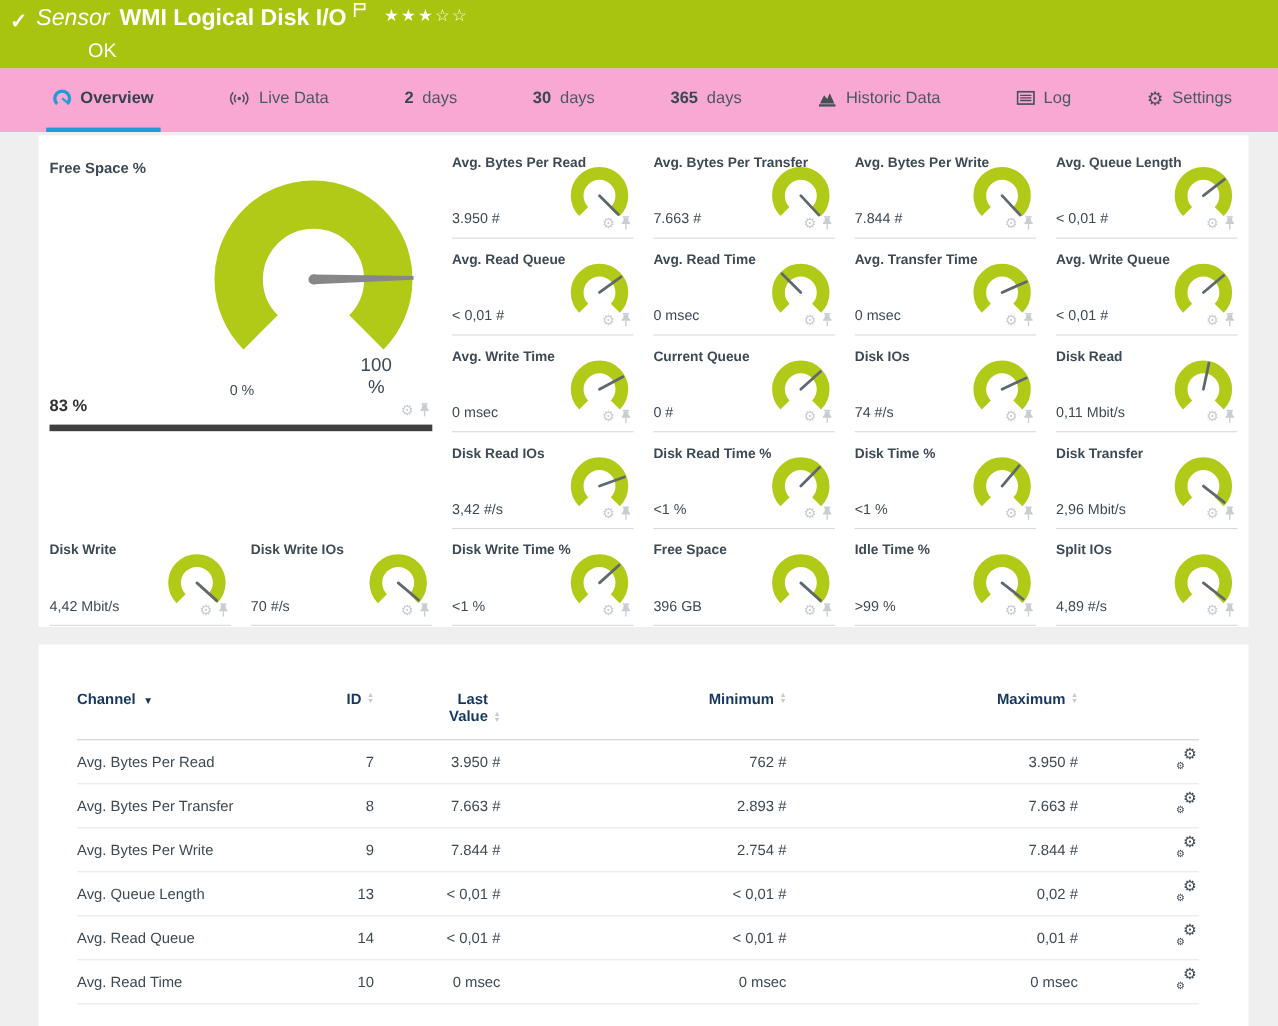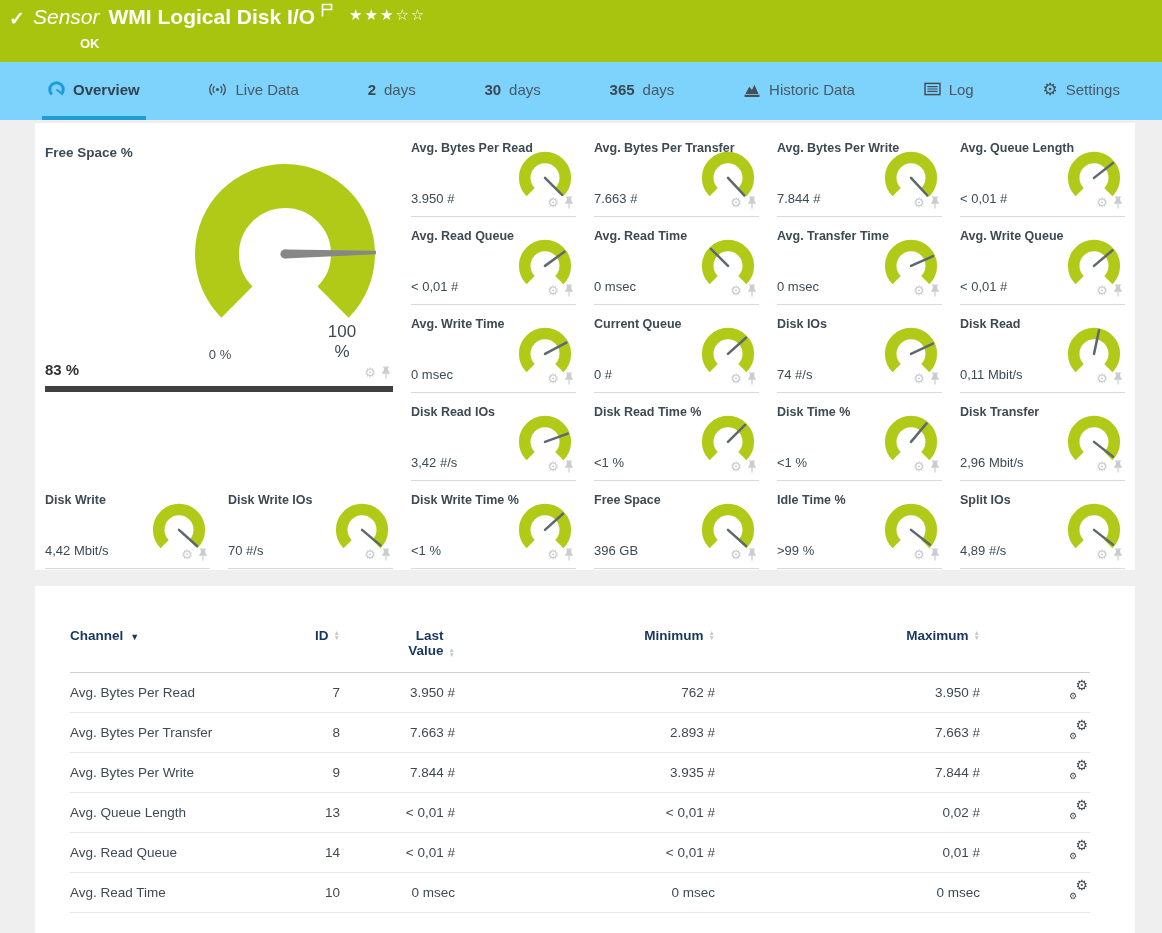--- a/index.html
+++ b/index.html
@@ -19,23 +19,23 @@
     -webkit-font-smoothing:antialiased;
   }
   
   .topbar{height:62px;background:var(--green);color:#fff;position:relative;}
   .check{position:absolute;left:9px;top:7px;font-size:19px;font-weight:bold;}
   .sensor-line{position:absolute;left:33px;top:5px;display:flex;align-items:baseline;}
   .sensor-kind{font-style:italic;font-weight:400;font-size:21px;margin-right:9px;}
   .sensor-title{font-weight:700;font-size:21px;}
   .flag{margin-left:6px;position:relative;top:-7px;}
   .stars{margin-left:16px;font-size:15px;letter-spacing:2px;position:relative;top:-4px;cursor:pointer;}
-  .status-ok{position:absolute;left:80px;top:36px;font-weight:700;font-size:13px;}
+  .status-ok{position:absolute;left:80px;top:36px;font-weight:400;font-size:18px;}
   
-  .tabbar{height:58px;background:#7dd3fc;display:flex;align-items:stretch;justify-content:space-between;padding:0 36px 0 42px;}
+  .tabbar{height:58px;background:#f9a8d4;display:flex;align-items:stretch;justify-content:space-between;padding:0 36px 0 42px;}
   .tab{display:flex;align-items:center;gap:8px;font-size:15px;color:#4a5864;cursor:pointer;border-bottom:4px solid transparent;padding:0 6px;}
   .tab.active{border-bottom-color:var(--blue);color:#33424e;font-weight:700;}
   .tab .num{font-weight:700;color:#3a4750;}
   .tab-icon{display:inline-flex;align-items:center;}
   .tab-gear{font-size:17px;color:#454f57;line-height:1;}
   
   .content{padding:3px 27px 0 35px;}
   .panel{background:#fff;}
   
   #gauge-grid{display:grid;grid-template-columns:repeat(6,1fr);grid-template-rows:repeat(5,88px);column-gap:18px;padding:6px 10px 0 10px;height:447px;overflow:hidden;}
@@ -655,21 +655,21 @@
           <div class="n-cell">8</div>
           <div class="n-cell">7.663 #</div>
           <div class="n-cell">2.893 #</div>
           <div class="n-cell">7.663 #</div>
           <div class="a-cell"><span class="dgear"><span class="g1">⚙</span><span class="g2">⚙</span></span></div>
         </div>
         <div class="t-row">
           <div class="c-cell">Avg. Bytes Per Write</div>
           <div class="n-cell">9</div>
           <div class="n-cell">7.844 #</div>
-          <div class="n-cell">3.935 #</div>
+          <div class="n-cell">2.754 #</div>
           <div class="n-cell">7.844 #</div>
           <div class="a-cell"><span class="dgear"><span class="g1">⚙</span><span class="g2">⚙</span></span></div>
         </div>
         <div class="t-row">
           <div class="c-cell">Avg. Queue Length</div>
           <div class="n-cell">13</div>
           <div class="n-cell">&lt; 0,01 #</div>
           <div class="n-cell">&lt; 0,01 #</div>
           <div class="n-cell">0,02 #</div>
           <div class="a-cell"><span class="dgear"><span class="g1">⚙</span><span class="g2">⚙</span></span></div>

